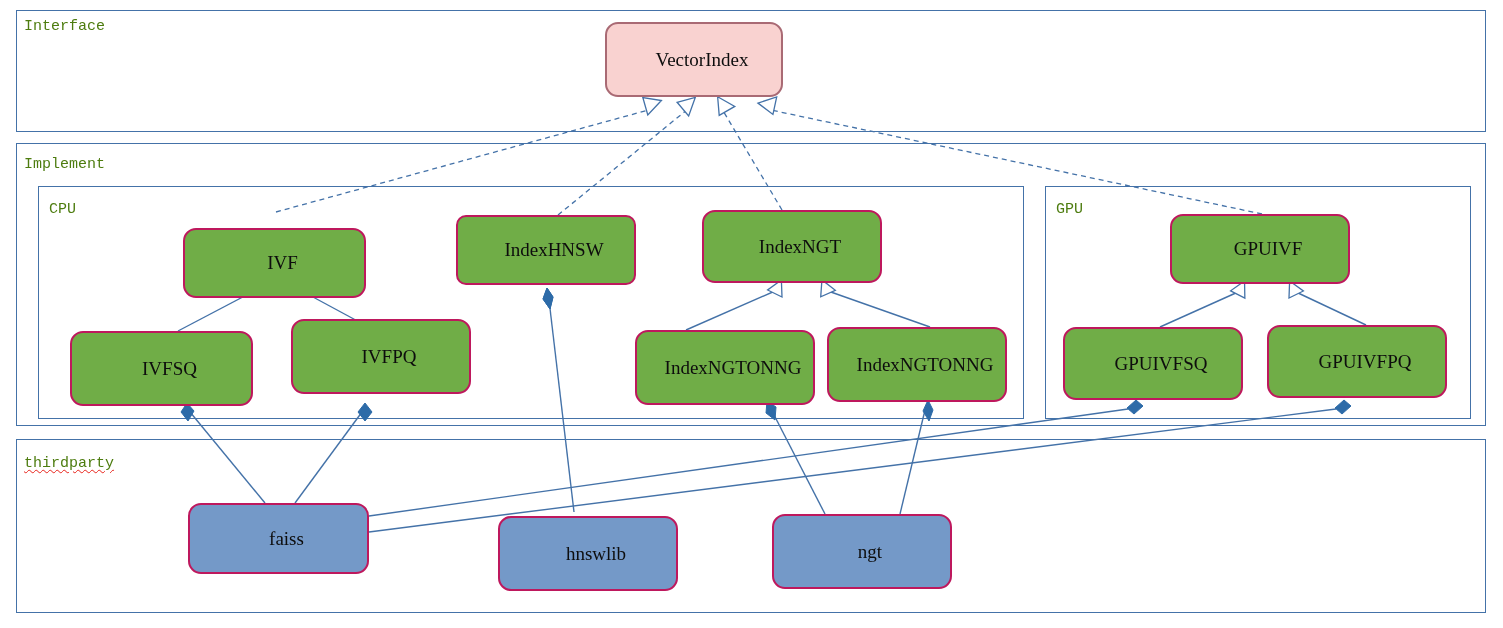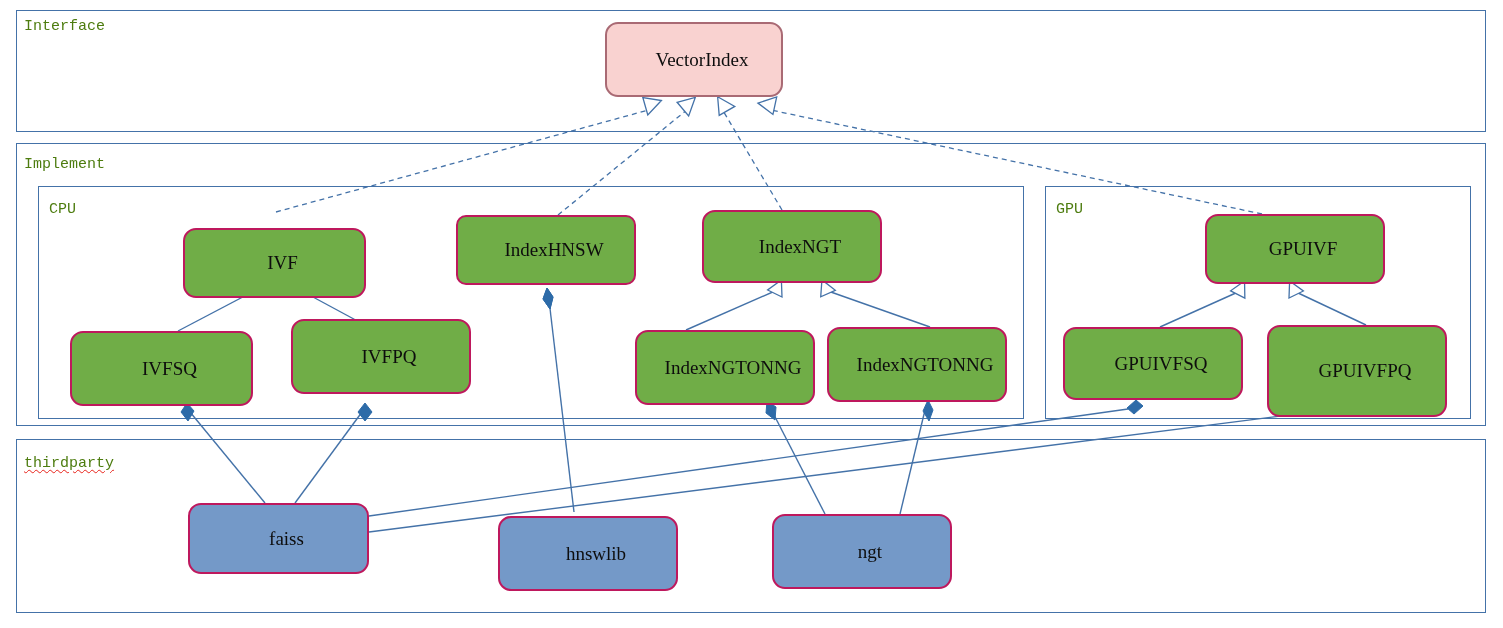--- a/index.html
+++ b/index.html
@@ -200,25 +200,25 @@
   <div class="node impl" style="left:702px; top:210px; width:180px; height:73px;">IndexNGT</div>
 
   <div class="node impl" style="left:70px; top:331px; width:183px; height:75px;">IVFSQ</div>
 
   <div class="node impl" style="left:291px; top:319px; width:180px; height:75px;">IVFPQ</div>
 
   <div class="node impl" style="left:613px; top:330px; width:180px; height:75px;margin-left:22px;">IndexNGTONNG</div>
 
   <div class="node impl" style="left:827px; top:327px; width:180px; height:75px;">IndexNGTONNG</div>
 
-  <div class="node impl" style="left:1170px; top:214px; width:180px; height:70px;margin-left:35px;">GPUIVF</div>
+  <div class="node impl" style="left:1170px; top:214px; width:180px; height:70px;">GPUIVF</div>
 
   <div class="node impl" style="left:1063px; top:327px; width:180px; height:73px;">GPUIVFSQ</div>
 
-  <div class="node impl" style="left:1267px; top:325px; width:180px; height:92px;">GPUIVFPQ</div>
+  <div class="node impl" style="left:1267px; top:325px; width:180px; height:73px;">GPUIVFPQ</div>
 
   <div class="node thirdp" style="left:188px; top:503px; width:181px; height:71px;">faiss</div>
 
   <div class="node thirdp" style="left:486px; top:516px; width:180px; height:75px;margin-left:12px;">hnswlib</div>
 
   <div class="node thirdp" style="left:772px; top:514px; width:180px; height:75px;">ngt</div>
 
   <svg class="edges edges-top">
     <polygon class="diamond-filled" points="547,288 553,297 550,309 543,299"></polygon>
   </svg>

